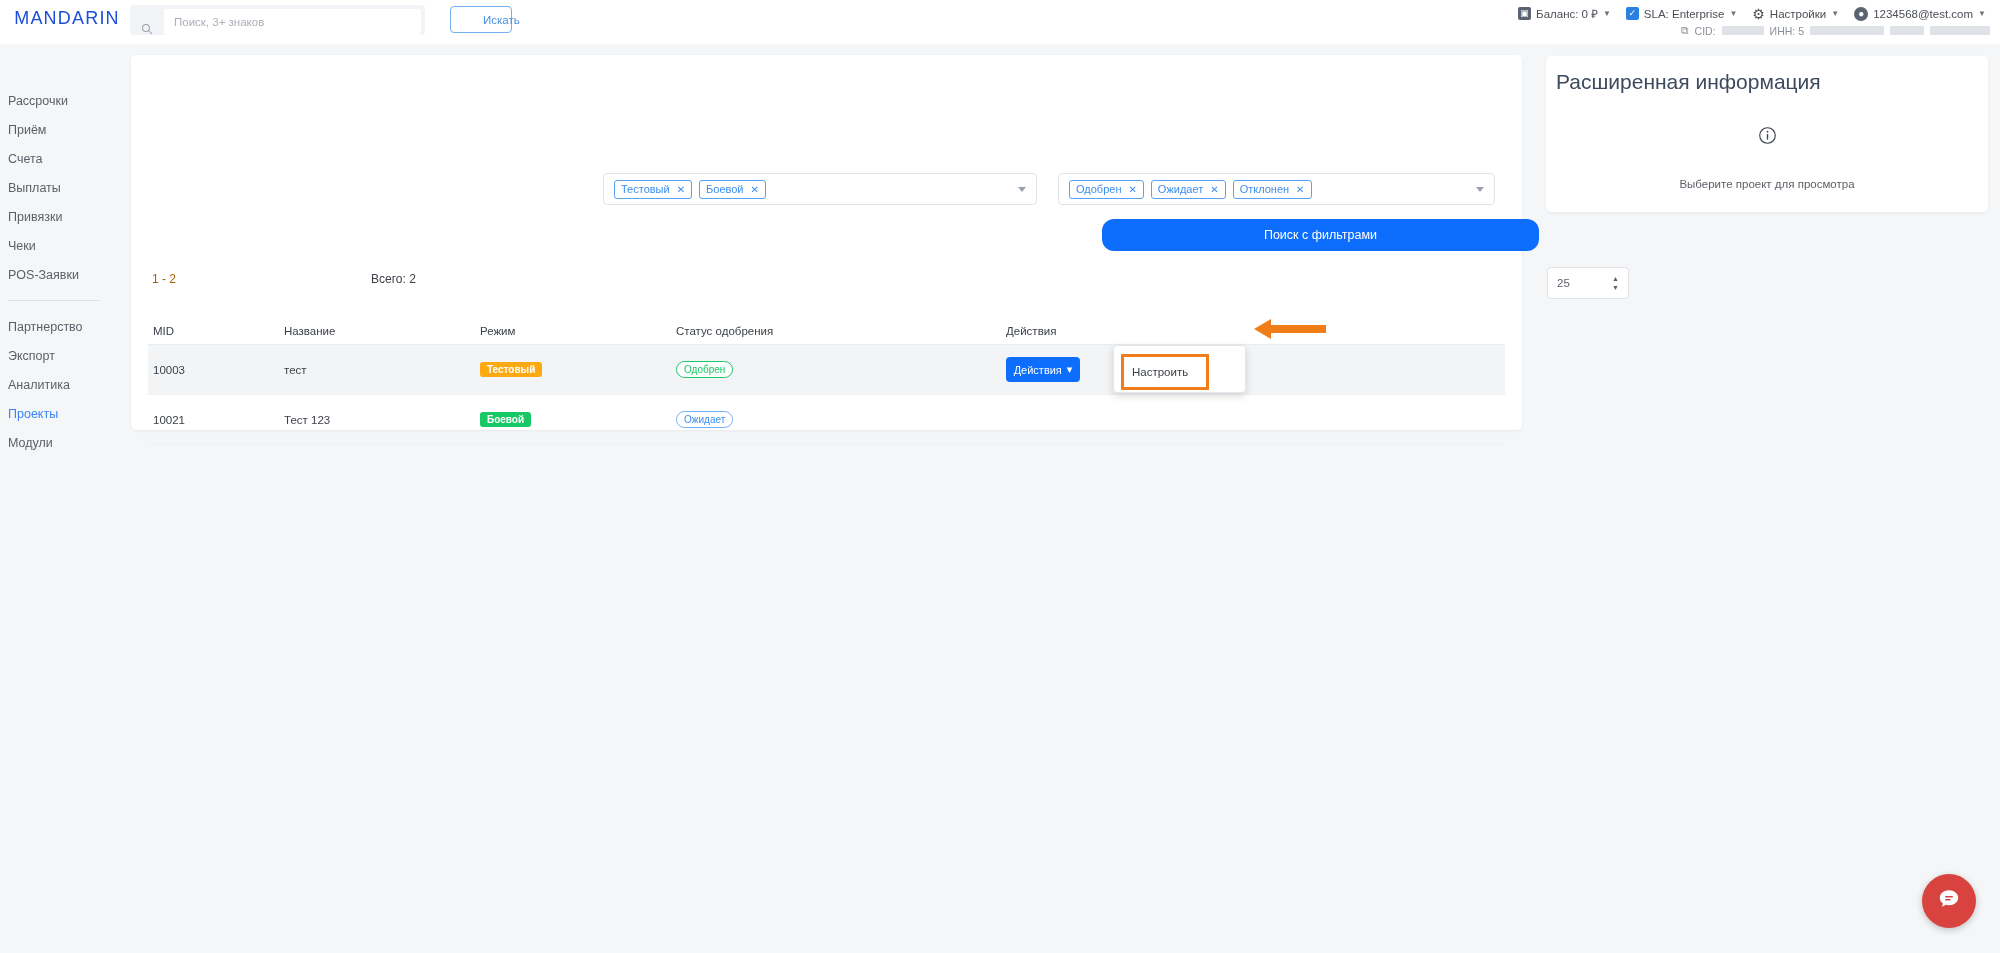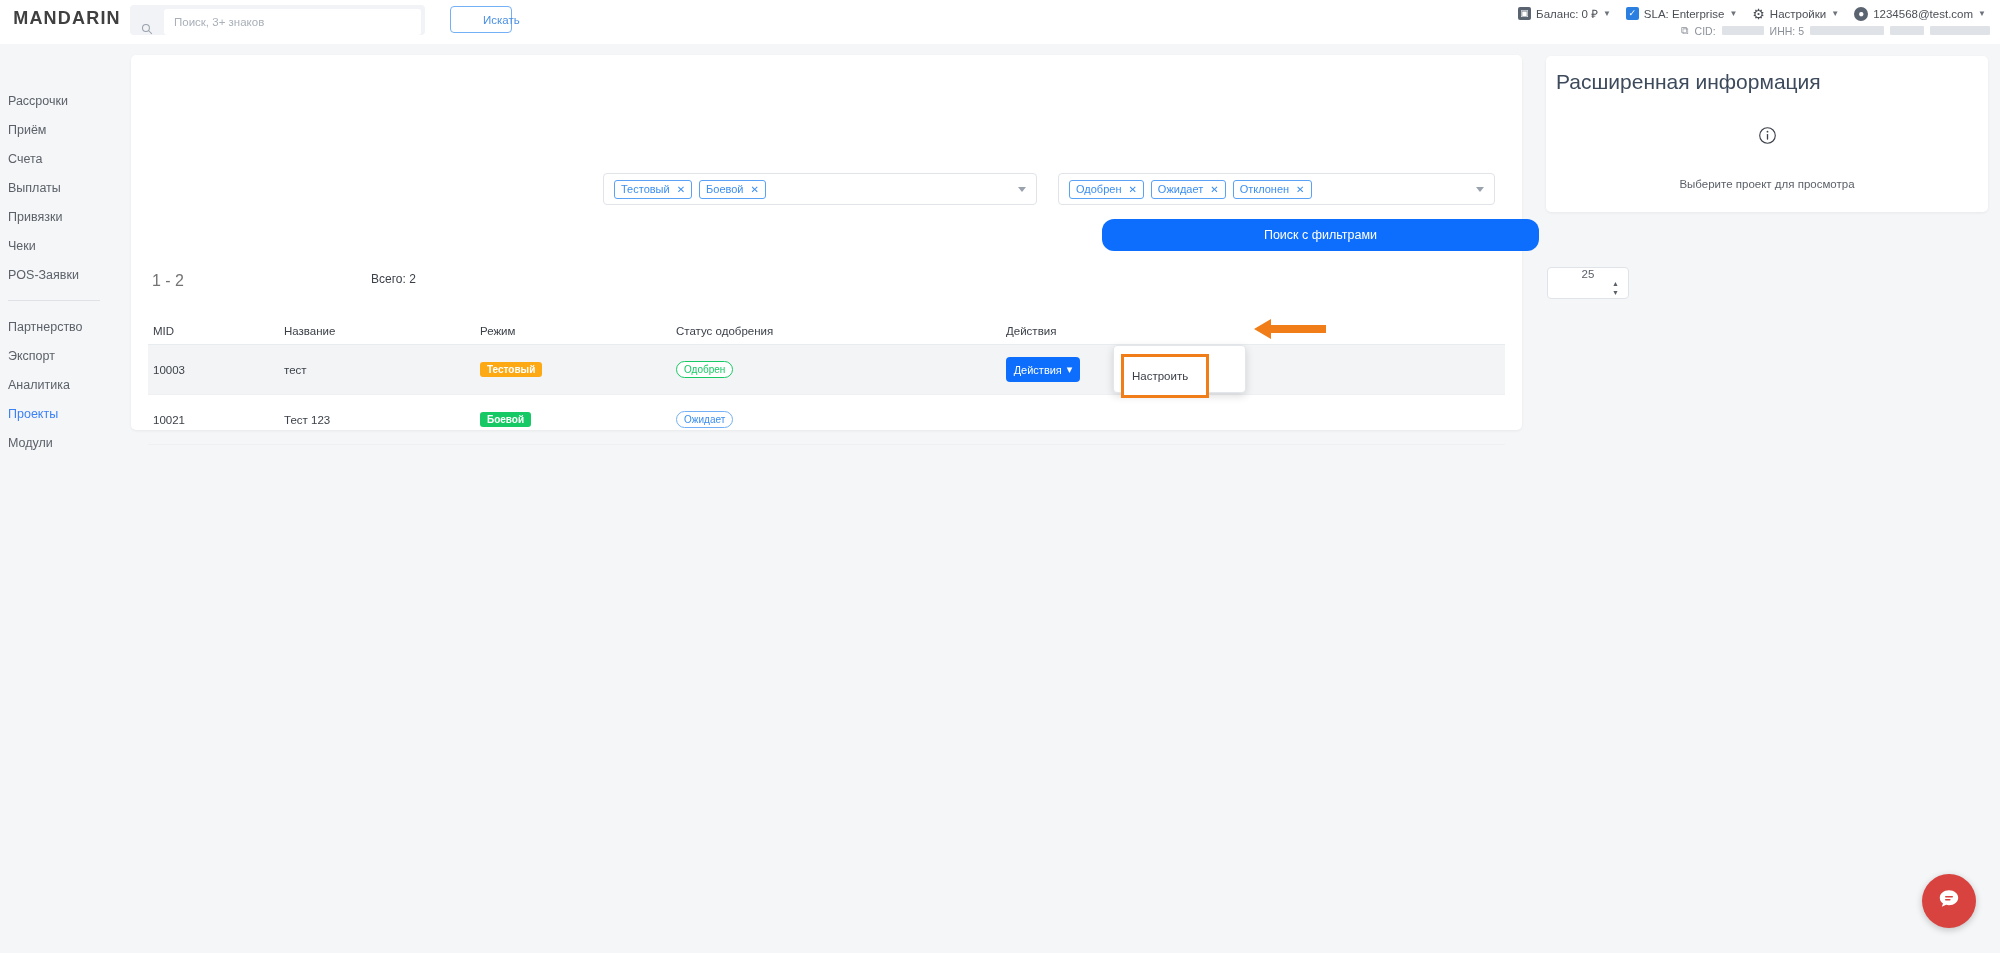--- a/index.html
+++ b/index.html
@@ -14,22 +14,22 @@
   
   .topbar {
     position: absolute; top: 0; left: 0;
     width: 2000px; height: 44px;
     background: #ffffff;
     display: flex; align-items: center;
   }
   .brand {
     position: absolute; left: 12px; top: 8px;
     width: 110px; text-align: center;
-    color: #404040; font-size: 18px; letter-spacing: 1.2px;
-    font-weight: 700;
+    color: #1d4ed8; font-size: 18px; letter-spacing: 1.2px;
+    font-weight: 400;
   }
   .search-wrap {
     position: absolute; left: 130px; top: 5px;
     width: 295px; height: 30px;
     background: #f1f3f6; border-radius: 4px;
     display: flex; align-items: flex-end;
   }
   .search-ico {
     width: 34px; text-align: center; color: #9aa2ad; font-size: 13px;
     display: flex; align-items: center; justify-content: center;
@@ -149,32 +149,32 @@
     width: 437px; height: 32px;
     background: #0d6efd; border: none; border-radius: 12px;
     color: #fff; font-size: 12.5px;
     font-family: "Liberation Sans", sans-serif;
     cursor: pointer;
     margin-left: 44px;
   }
 
   .pg-range {
     position: absolute; left: 21px; top: 217px;
-    font-size: 16px; color: #737373; cursor: pointer;
+    font-size: 12px; color: #a16207; cursor: pointer;
   }
   .pg-total {
     position: absolute; left: 240px; top: 217px;
     font-size: 12px; color: #3c4149;
   }
   .pg-size {
     position: absolute; left: 1416px; top: 212px;
     width: 82px; height: 32px;
     border: 1px solid #e0e3e8; border-radius: 4px; background: #fff;
     display: flex; align-items: center; padding: 0 9px;
-    font-size: 11.5px; color: #5c6169; cursor: pointer; flex-direction: column;
+    font-size: 11.5px; color: #5c6169; cursor: pointer;
   }
   .spinner {
     margin-left: auto; display: flex; flex-direction: column;
     align-items: center; justify-content: center; gap: 2px;
     color: #5c6169; font-size: 7px; line-height: 1;
   }
 
   
   .tbl { position: absolute; left: 17px; top: 262px; width: 1357px; }
   .tbl-head {
@@ -220,21 +220,21 @@
   
   .dropdown {
     position: absolute; left: 1113px; top: 345px;
     width: 133px; height: 48px;
     background: #ffffff; border: 1px solid #e3e6ea; border-radius: 4px;
     box-shadow: 0 3px 9px rgba(0,0,0,.14);
     z-index: 40;
   }
   .dd-item {
     position: absolute; left: 7px; top: 8px;
-    width: 88px; height: 44px;
+    width: 88px; height: 36px;
     display: flex; align-items: center; padding-left: 8px;
     font-size: 11.5px; color: #3c4149;
     border: 3px solid #f07d17; background: #fff;
     cursor: pointer;
   }
 
   
   .ann-arrow { position: absolute; left: 1254px; top: 318px; z-index: 45; }
 
   

